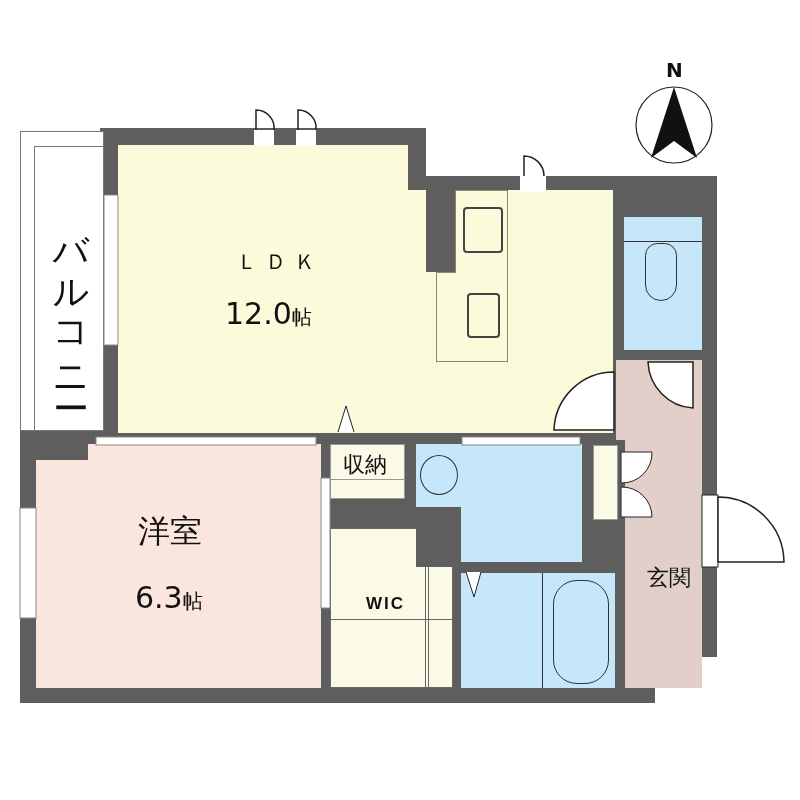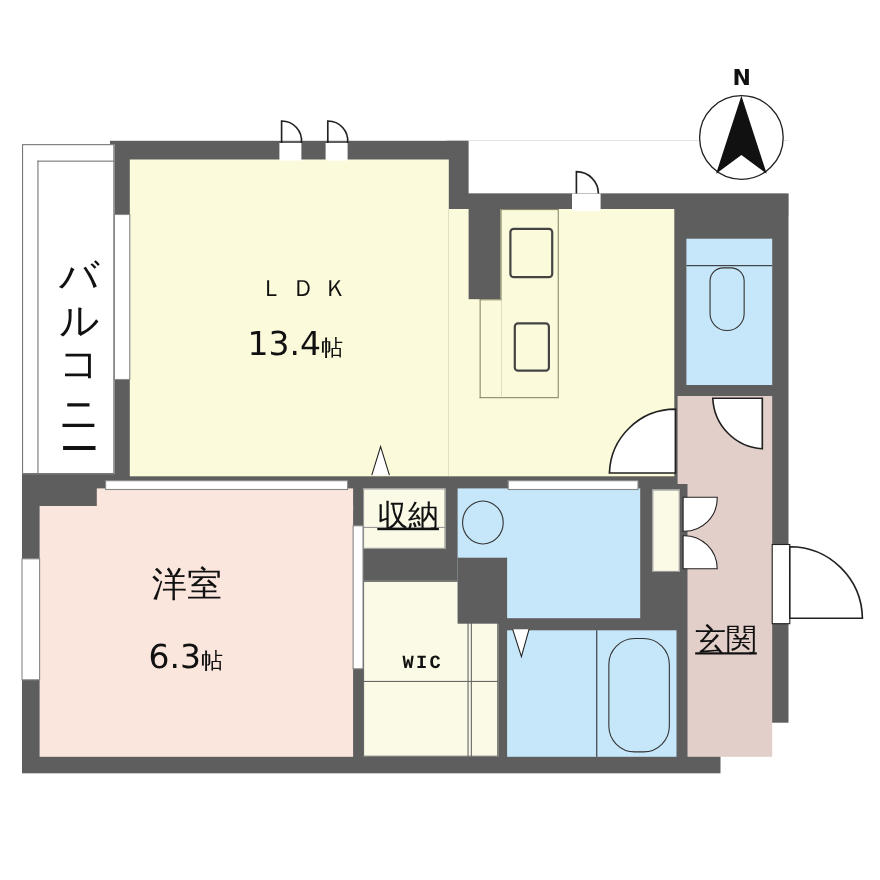--- a/index.html
+++ b/index.html
@@ -9,22 +9,22 @@
   .wall { background:#5e5e5e; }
   .ldk { background:#fbfadb; }
   .western { background:#fae6dc; }
   .wet { background:#c6e6f9; }
   .genkan { background:#e2cfc9; }
   .storage { background:#fbfae6; }
   .white { background:#ffffff; }
   .label { position:absolute; color:#111; text-align:center; white-space:nowrap; font-family:"DejaVu Sans", sans-serif; }
   .big { font-size:34px; letter-spacing:8px; }
   .mid { font-size:21px; }
-  .sm { font-size:28px;text-decoration:underline; }
-  .tiny { font-size:17px; letter-spacing:2px; font-family:Liberation Mono, monospace; font-weight:bold; }
+  .sm { font-size:22px; }
+  .tiny { font-size:17px; letter-spacing:2px; font-family:Liberation Sans, sans-serif; font-weight:bold; }
   .balcony-text { writing-mode: vertical-rl; font-size:36px; letter-spacing:4px; }
   svg { position:absolute; left:0; top:0; }
 </style>
 </head>
 <body>
 
 <div class="abs wall" style="left:20px;top:128px;width:697px;height:575px;"></div>
 
 <div class="abs white" style="left:425px;top:128px;width:300px;height:48px;"></div>
 <div class="abs wall" style="left:406px;top:128px;width:20px;height:62px;"></div>
@@ -42,21 +42,21 @@
 <div class="abs ldk" style="left:118px;top:145px;width:290px;height:288px;"></div>
 <div class="abs ldk" style="left:408px;top:190px;width:205px;height:243px;"></div>
 <div class="abs wall" style="left:426px;top:190px;width:30px;height:82px;"></div>
 
 <div class="abs" style="left:455px;top:190px;width:53px;height:172px;border:1px solid #8a8a6a;background:#fbfadb;"></div>
 <div class="abs" style="left:436px;top:272px;width:20px;height:90px;border:1px solid #8a8a6a;border-right:none;background:#fbfadb;"></div>
 <div class="abs" style="left:463px;top:207px;width:40px;height:46px;border:2px double #444;border-radius:4px;"></div>
 <div class="abs" style="left:467px;top:293px;width:33px;height:45px;border:2px double #444;border-radius:4px;"></div>
 <div class="label mid big" style="left:220px;top:248px;width:120px;">ＬＤＫ</div>
 <div class="label" style="left:225px;top:296px;font-size:30px;">
-  <span>13.4</span><span style="font-size:20px;">帖</span>
+  <span>12.0</span><span style="font-size:20px;">帖</span>
 </div>
 
 <div class="abs western" style="left:36px;top:460px;width:285px;height:228px;"></div>
 <div class="abs western" style="left:88px;top:444px;width:233px;height:20px;"></div>
 <div class="label" style="left:138px;top:510px;font-size:32px;">洋室</div>
 <div class="label" style="left:135px;top:580px;font-size:30px;">
   <span>6.3</span><span style="font-size:20px;">帖</span>
 </div>
 
 <div class="abs storage" style="left:330px;top:444px;width:75px;height:55px;border:1px solid #999;"></div>
@@ -76,21 +76,21 @@
 <div class="abs" style="left:553px;top:580px;width:56px;height:104px;border:1px solid #333;border-radius:24px;"></div>
 <div class="abs" style="left:542px;top:573px;width:1px;height:115px;background:#333;"></div>
 
 <div class="abs wet" style="left:624px;top:217px;width:78px;height:133px;"></div>
 <div class="abs" style="left:624px;top:241px;width:78px;height:1px;background:#333;"></div>
 <div class="abs" style="left:645px;top:243px;width:32px;height:58px;border:1px solid #333;border-radius:14px 14px 18px 18px;"></div>
 
 <div class="abs genkan" style="left:616px;top:360px;width:86px;height:80px;"></div>
 <div class="abs genkan" style="left:625px;top:440px;width:77px;height:248px;"></div>
 <div class="abs storage" style="left:593px;top:445px;width:25px;height:75px;border:1px solid #999;"></div>
-<div class="label sm" style="left:632px;top:563px;">玄関</div>
+<div class="label sm" style="left:647px;top:563px;">玄関</div>
 
 <svg width="800" height="800">
 
   <g stroke="#222" fill="#fff" stroke-width="1.5">
     <rect x="254" y="130" width="20" height="16" fill="#fff" stroke="none"></rect>
     <path d="M256 130 V110 A18 18 0 0 1 274 130" fill="none"></path>
     <rect x="296" y="130" width="20" height="16" fill="#fff" stroke="none"></rect>
     <path d="M298 130 V110 A18 18 0 0 1 316 130" fill="none"></path>
     <rect x="520" y="176" width="26" height="16" fill="#fff" stroke="none"></rect>
     <path d="M524 176 V156 A20 20 0 0 1 544 176" fill="none"></path>

